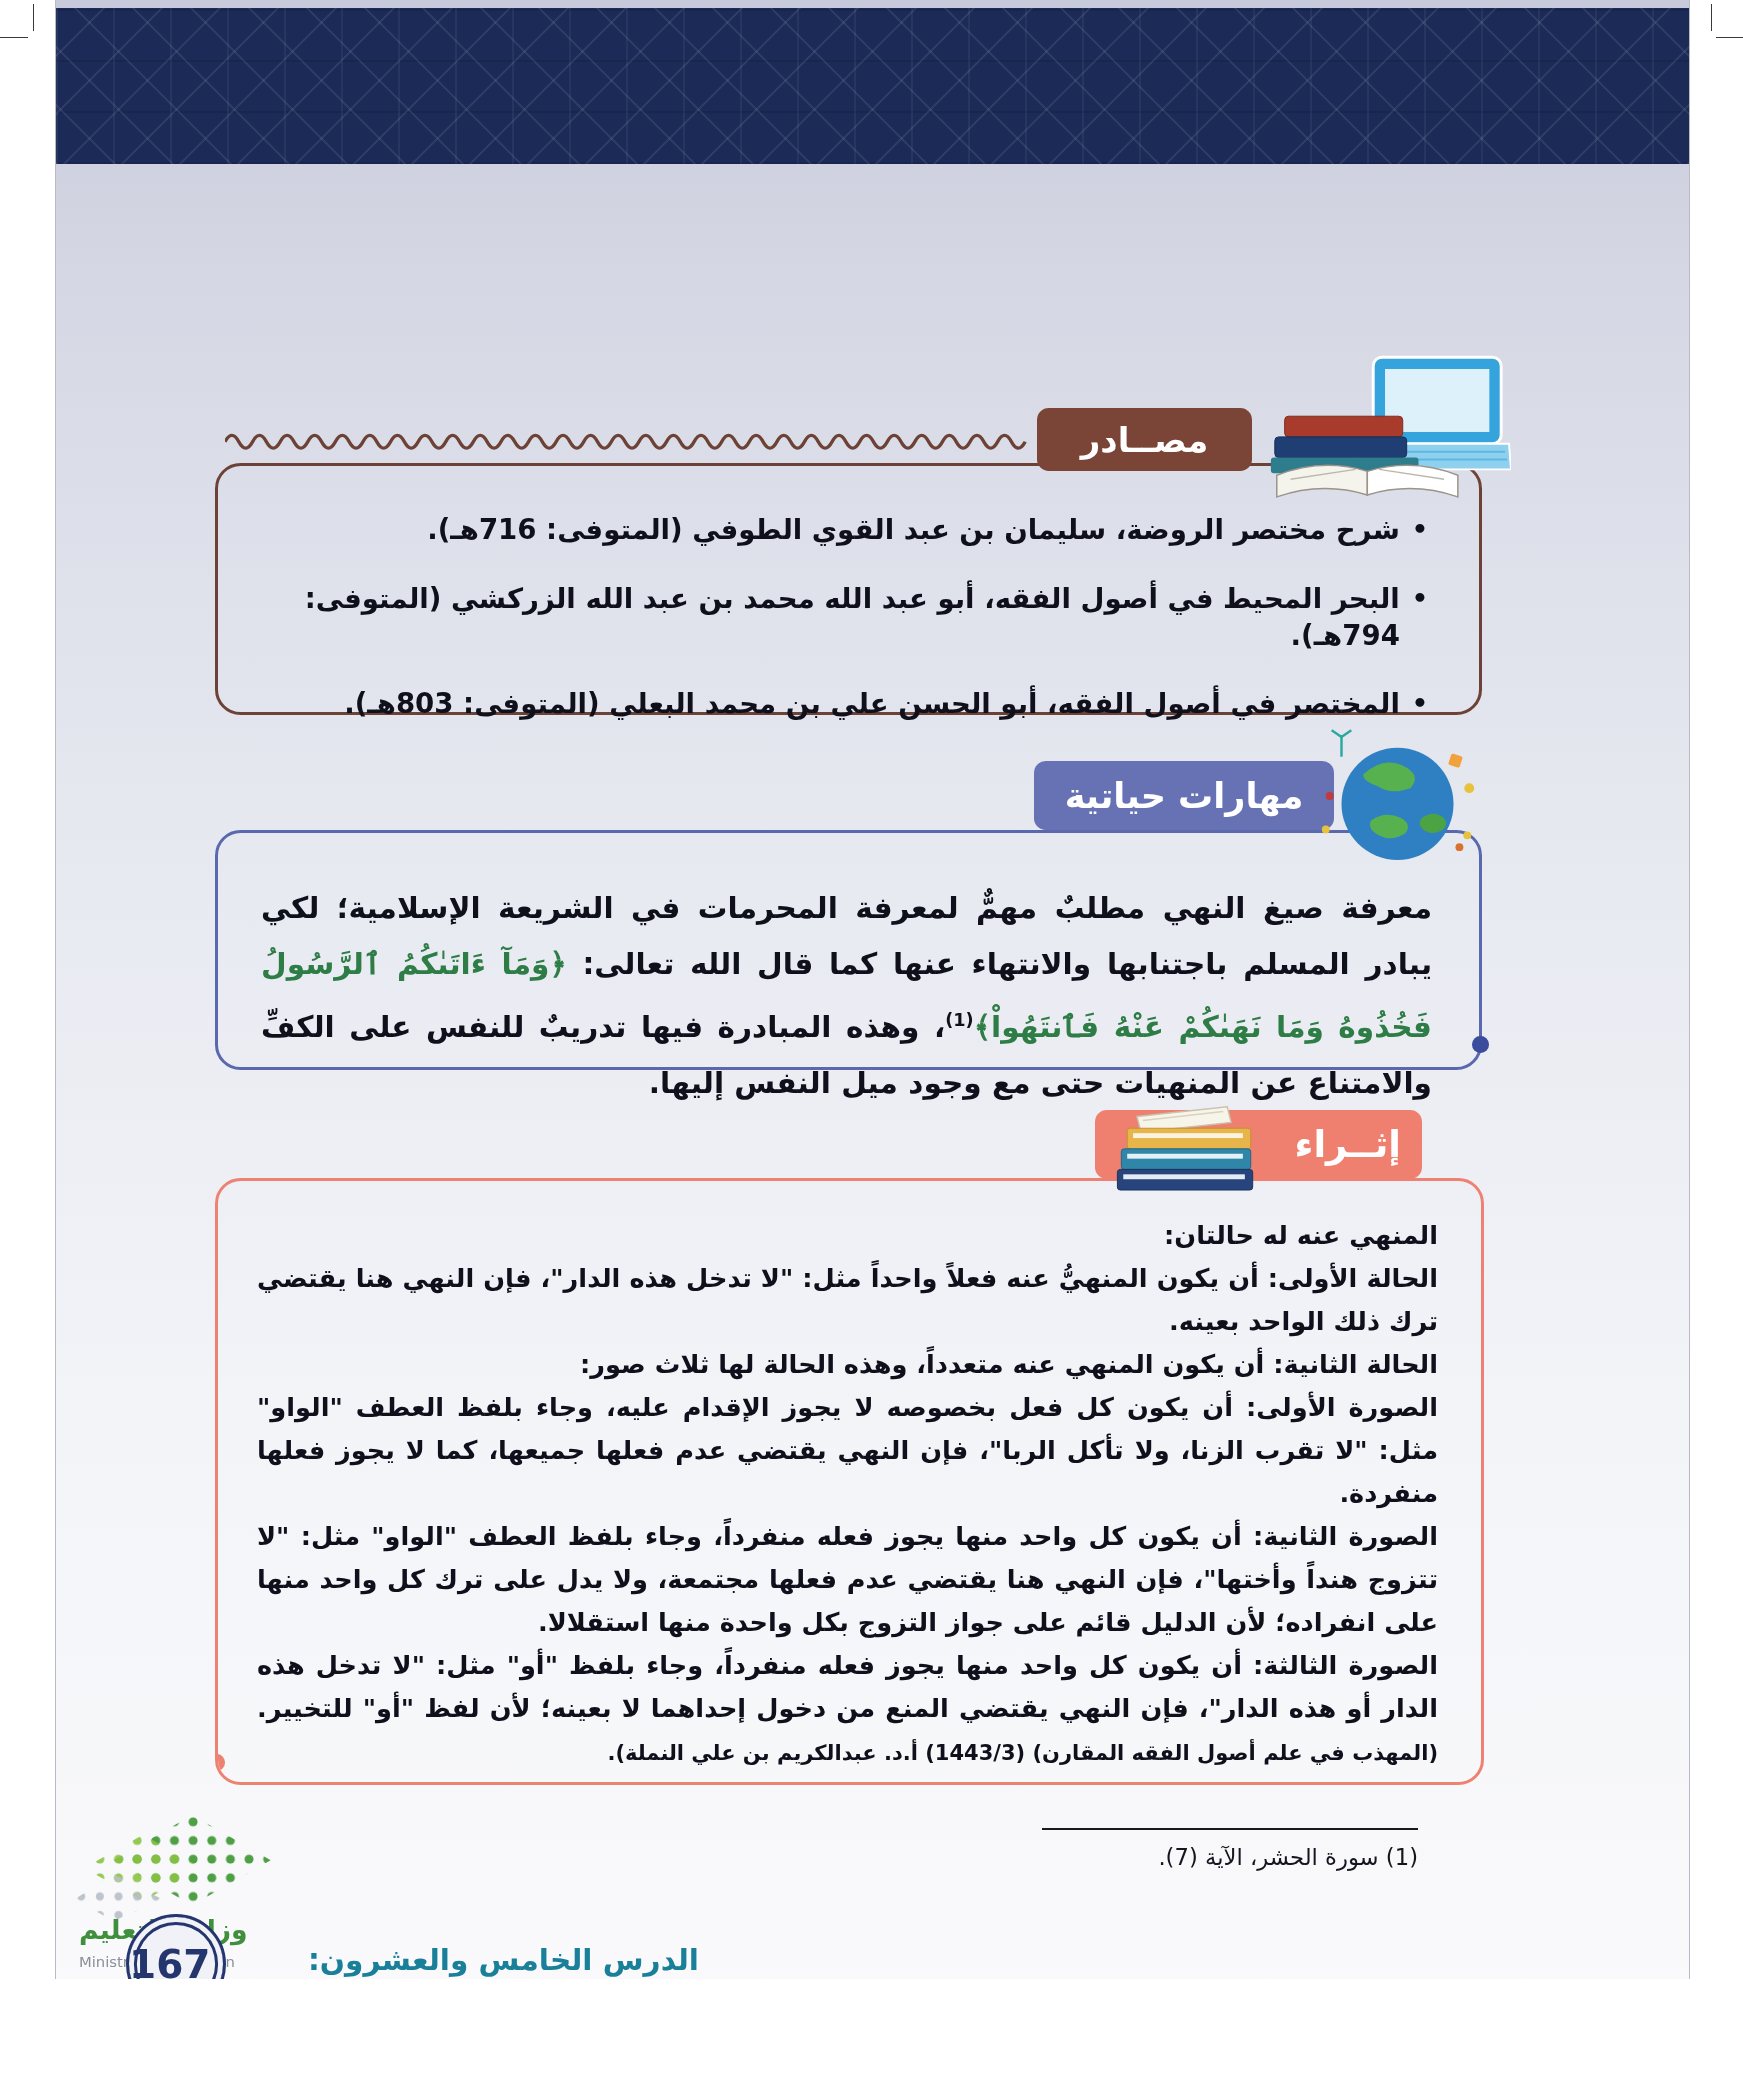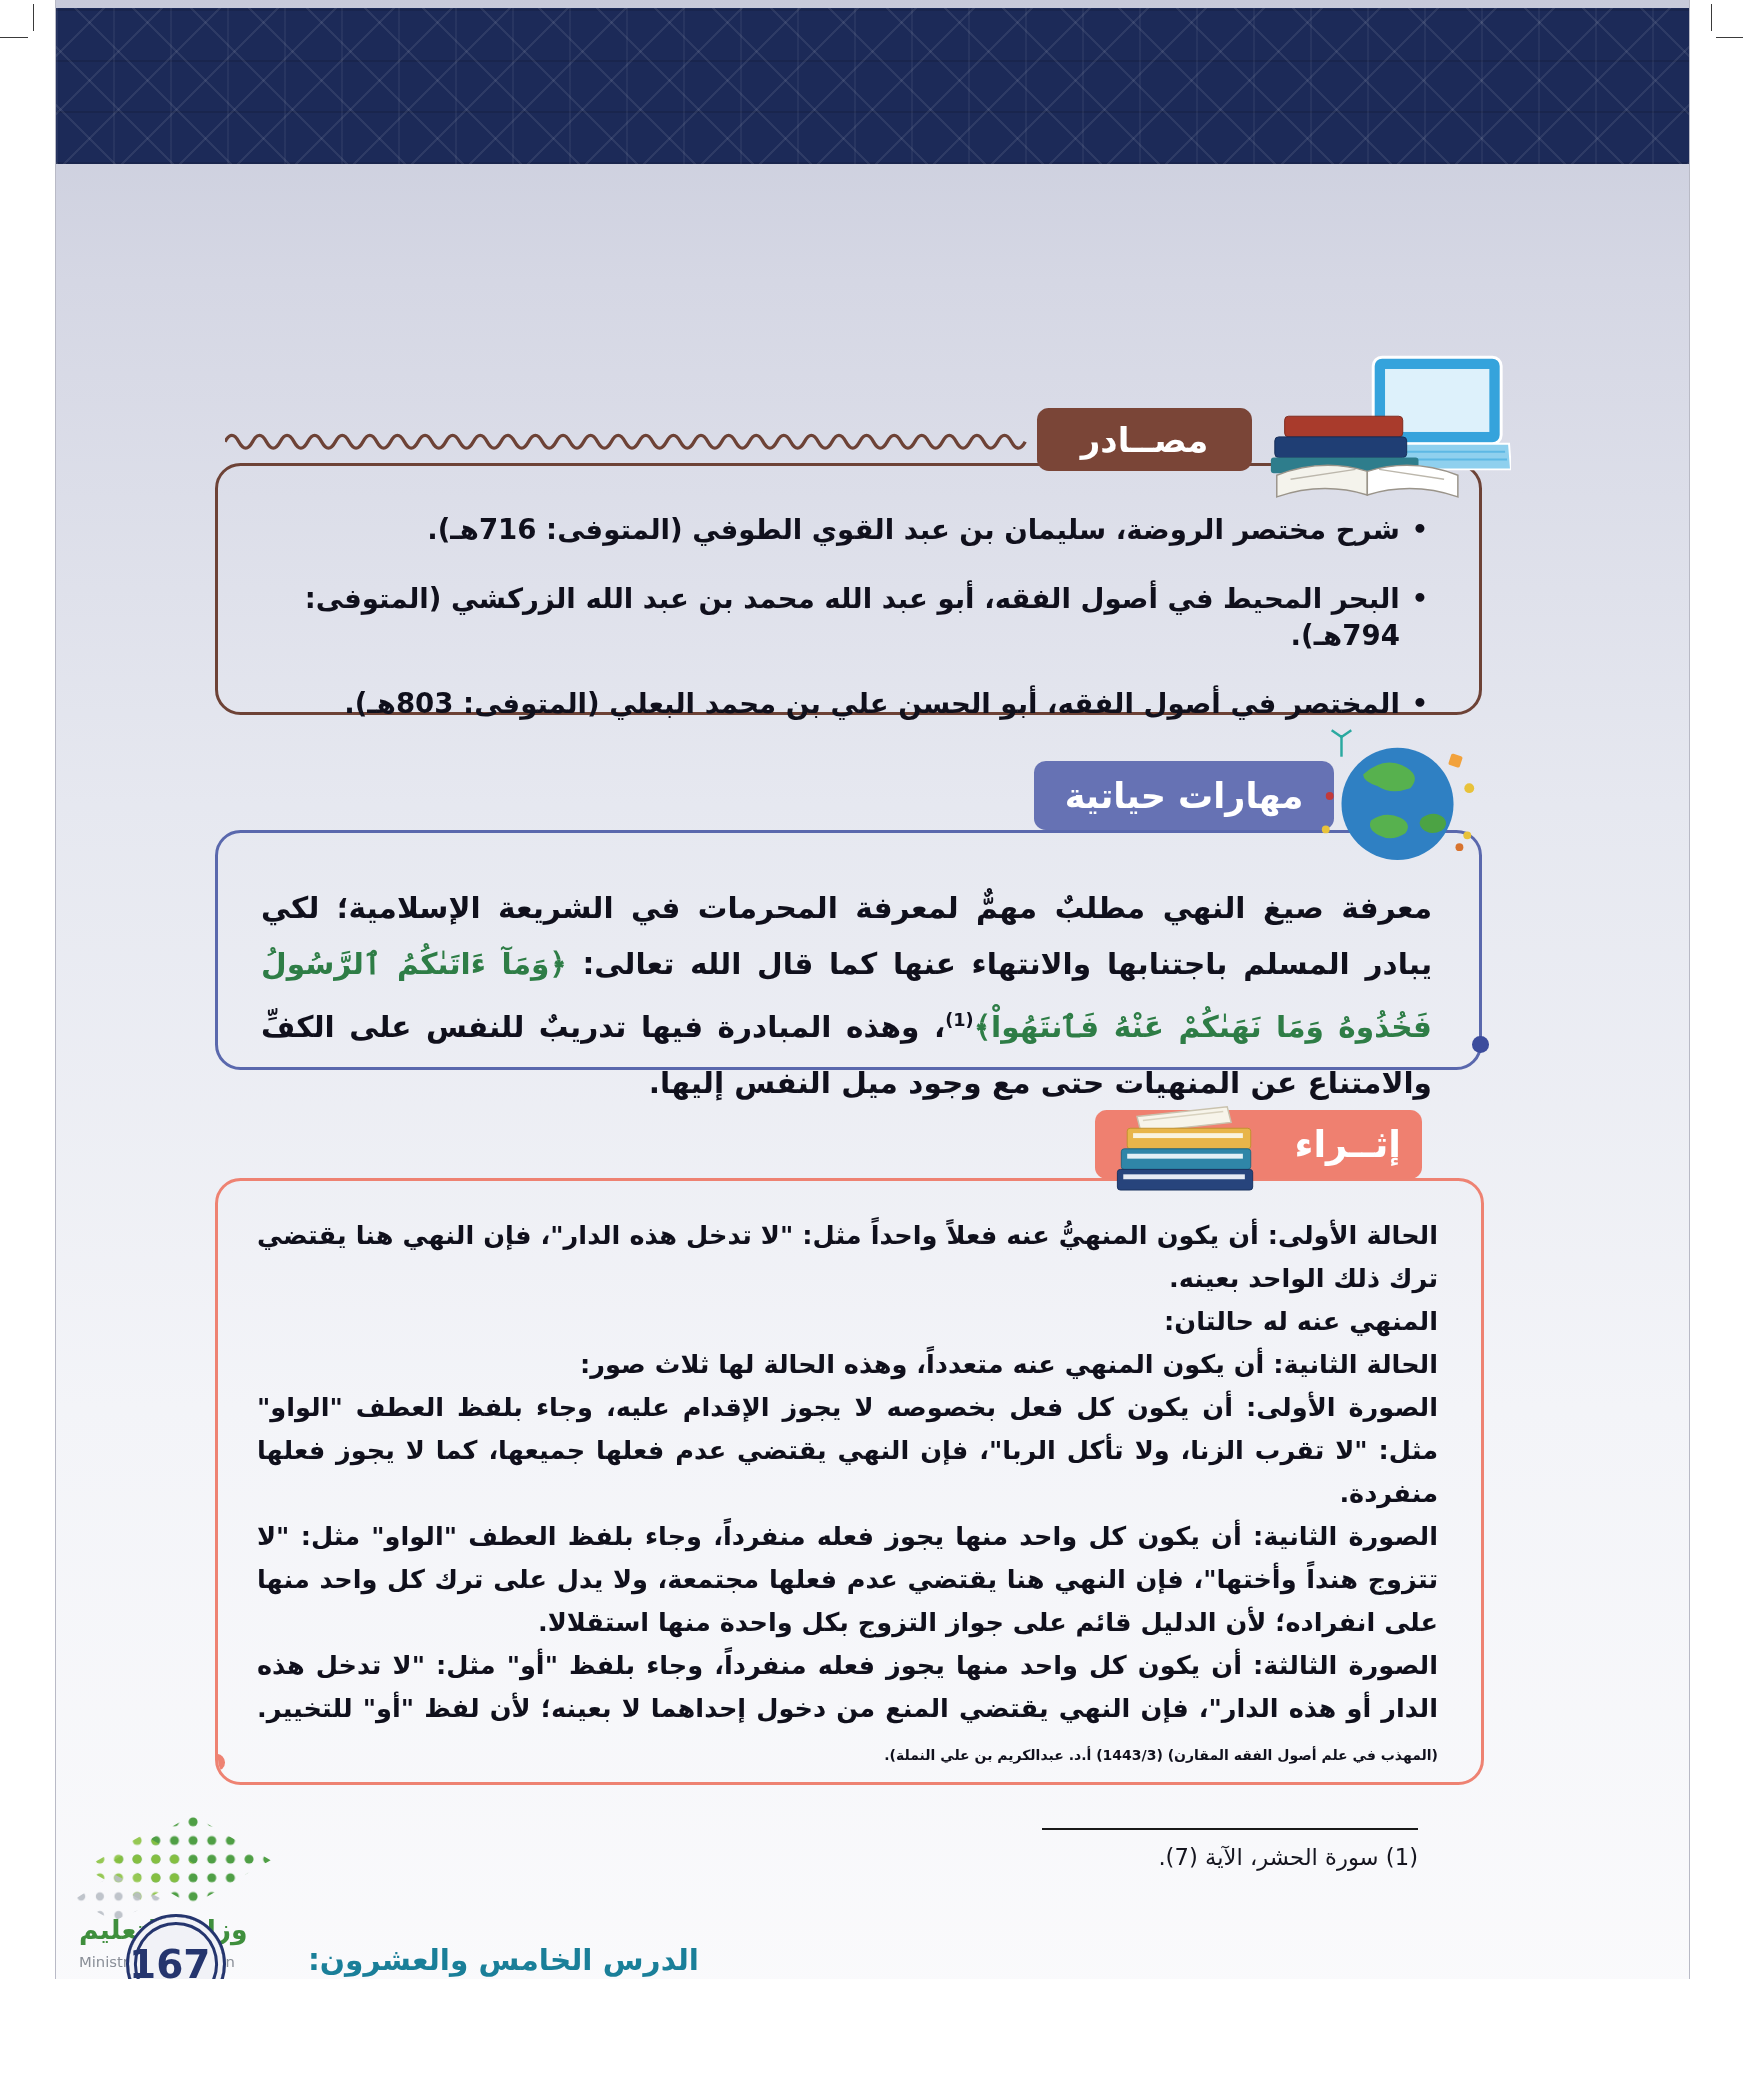--- a/index.html
+++ b/index.html
@@ -53,21 +53,21 @@
   .books-svg { position:absolute; left:1113px; top:1091px; width:148px; height:100px; z-index:4; }
 
   
   .ar { direction:rtl; unicode-bidi:embed; color:#10101c; font-weight:bold; }
   .bullet-line { display:flex; gap:11.8px; direction:rtl; font-size:27.6px; line-height:37px; margin-bottom:31.5px; color:#10101c; font-weight:bold; }
   .blt { font-size:25.6px; line-height:37px; }
   .life-text { font-size:29.6px; line-height:56px; text-align:justify; }
   .life-text .quran { color:#2e7d46; }
   .life-text .sup { font-size:17.7px; vertical-align:super; }
   .enrich-text p { font-size:25.6px; line-height:43px; text-align:justify; }
-  .enrich-text .cite { font-size:14px; }
+  .enrich-text .cite { font-size:21px; }
 
   
   .footnote-rule { position:absolute; left:1042px; top:1828px; width:376px; height:2px; background:#1a1a1a; }
   .footnote { position:absolute; left:985px; top:1844px; width:433px; direction:rtl; text-align:right;
               font-size:22.7px; color:#15151f; }
 
   
   .lesson { position:absolute; left:266px; top:1943px; width:433px; direction:rtl; text-align:right;
             color:#1a7f99; font-size:29.6px; font-weight:bold; }
 
@@ -174,22 +174,22 @@
     <rect x="4" y="80" width="138" height="21" rx="3" fill="#27447c" stroke="#1a3260" stroke-width="1"></rect>
     <rect x="10" y="85" width="124" height="5" fill="#e6eaf3"></rect>
   </svg>
 
   <div class="pill pill-enrich">
     <span>إثــراء</span>
   </div>
 
   <div class="box box-enrich">
     <div class="ar enrich-text">
+      <p>المنهي عنه له حالتان:</p>
       <p>الحالة الأولى: أن يكون المنهيُّ عنه فعلاً واحداً مثل: "لا تدخل هذه الدار"، فإن النهي هنا يقتضي ترك ذلك الواحد بعينه.</p>
-      <p>المنهي عنه له حالتان:</p>
       <p>الحالة الثانية: أن يكون المنهي عنه متعدداً، وهذه الحالة لها ثلاث صور:</p>
       <p>الصورة الأولى: أن يكون كل فعل بخصوصه لا يجوز الإقدام عليه، وجاء بلفظ العطف "الواو" مثل: "لا تقرب الزنا، ولا تأكل الربا"، فإن النهي يقتضي عدم فعلها جميعها، كما لا يجوز فعلها منفردة.</p>
       <p>الصورة الثانية: أن يكون كل واحد منها يجوز فعله منفرداً، وجاء بلفظ العطف "الواو" مثل: "لا تتزوج هنداً وأختها"، فإن النهي هنا يقتضي عدم فعلها مجتمعة، ولا يدل على ترك كل واحد منها على انفراده؛ لأن الدليل قائم على جواز التزوج بكل واحدة منها استقلالا.</p>
       <p><span>الصورة الثالثة: أن يكون كل واحد منها يجوز فعله منفرداً، وجاء بلفظ "أو" مثل: "لا تدخل هذه الدار أو هذه الدار"، فإن النهي يقتضي المنع من دخول إحداهما لا بعينه؛ لأن لفظ "أو" للتخيير.</span> <span class="cite">(المهذب في علم أصول الفقه المقارن) (1443/3) أ.د. عبدالكريم بن علي النملة).</span></p>
     </div>
     <div class="dot dot-salmon"></div>
   </div>
 
   <div class="footnote-rule"></div>
   <div class="footnote">(1) سورة الحشر، الآية (7).</div>

